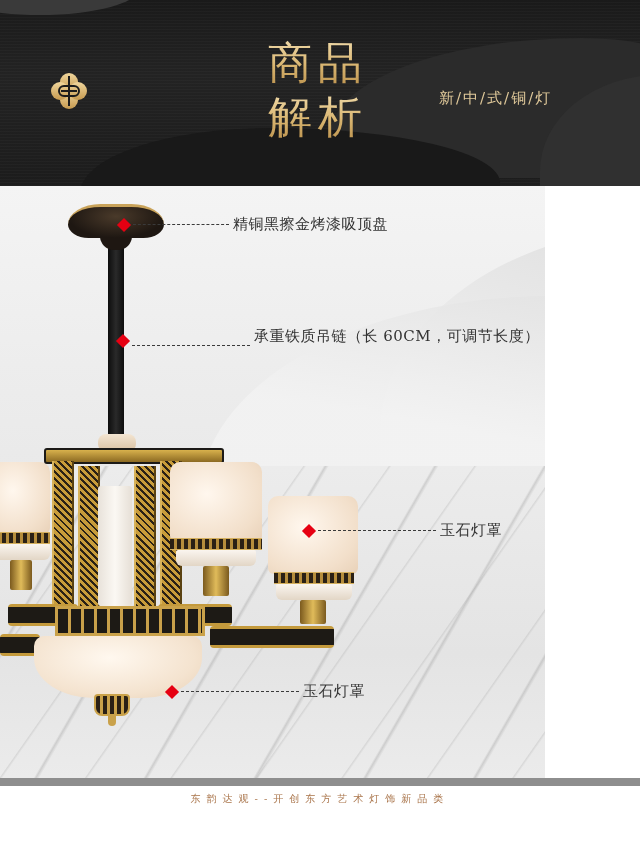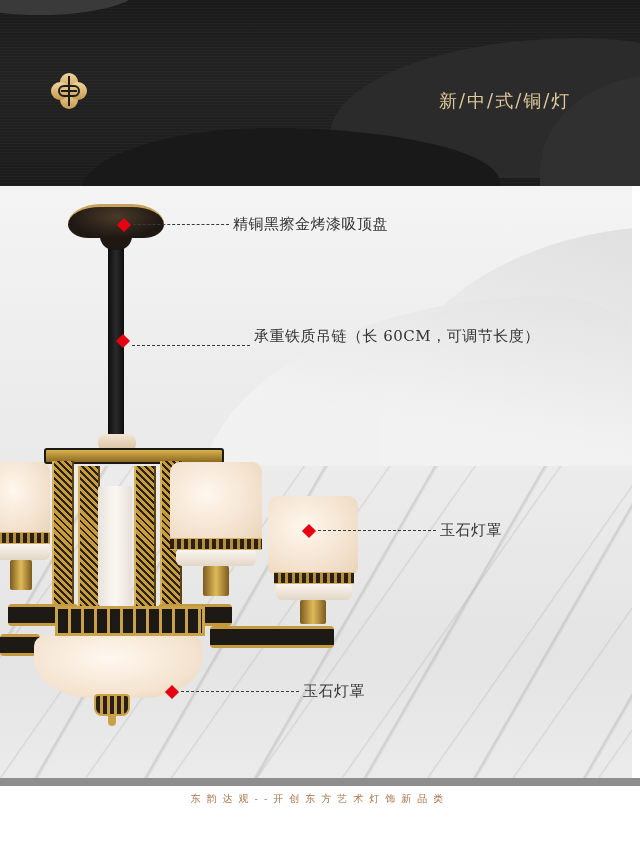--- a/index.html
+++ b/index.html
@@ -26,25 +26,25 @@
   .logo-mark { width: 38px; height: 38px; position: relative; }
   .logo-text { margin-left: 6px; }
   .logo-cn { color: #e2c48b; font-size: 22px; letter-spacing: 1px; line-height: 24px; font-family: "DejaVu Serif", serif; }
   .logo-en { color: #d9bb80; font-size: 8px; letter-spacing: 1px; font-family: "DejaVu Sans", sans-serif; font-weight: bold; margin-top: 2px; margin-left: 6px; }
 
   .title { position: absolute; left: 268px; top: 36px; width: 110px; z-index: 2; }
   .title-line { font-size: 44px; line-height: 54px; letter-spacing: 6px; white-space: nowrap;
     background: linear-gradient(180deg, #f2deb0 0%, #d9b570 55%, #b88e4a 100%);
     -webkit-background-clip: text; background-clip: text; color: transparent; }
 
-  .tagline { position: absolute; left: 439px; top: 89px; color: #e0c99a; font-size: 18px; z-index: 2; letter-spacing: 2px; white-space: nowrap; }
+  .tagline { position: absolute; left: 439px; top: 89px; color: #e0c99a; font-size: 15px; z-index: 2; letter-spacing: 2px; white-space: nowrap; }
 
   
   .main {
-    position: absolute; left: 0; top: 186px; width: 632px; height: 592px;
+    position: absolute; left: 0; top: 186px; width: 545px; height: 592px;
     background: linear-gradient(180deg, #f4f4f4 0%, #ededed 30%, #e8e8e8 55%, #f0f0f0 100%);
     overflow: hidden;
   }
   .mtn { position: absolute; }
   .mtn.m1 { left: 380px; top: 40px; width: 420px; height: 260px; background: linear-gradient(200deg, #dcdcdc, #efefef 70%); border-radius: 70% 0 0 0 / 80% 0 0 0; }
   .mtn.m2 { left: 200px; top: 110px; width: 440px; height: 200px; background: linear-gradient(190deg, #e2e2e2, #f3f3f3 60%); border-radius: 80% 20% 0 0 / 100% 30% 0 0; opacity: .8; }
   .marble { position: absolute; left: 0; top: 280px; width: 640px; height: 312px;
     background:
       repeating-linear-gradient(125deg, transparent 0px, transparent 38px, rgba(160,160,160,0.25) 39px, transparent 41px, transparent 70px),
       repeating-linear-gradient(120deg, transparent 0px, transparent 90px, rgba(140,140,140,0.3) 92px, transparent 95px),
@@ -111,20 +111,24 @@
         <circle cx="19" cy="28" r="9" fill="url(#g1)"></circle>
         <circle cx="10" cy="19" r="9" fill="url(#g1)"></circle>
         <circle cx="28" cy="19" r="9" fill="url(#g1)"></circle>
         <rect x="9" y="14" width="20" height="10" rx="5" fill="none" stroke="#1c1c1c" stroke-width="2"></rect>
         <line x1="19" y1="4" x2="19" y2="34" stroke="#1c1c1c" stroke-width="2"></line>
         <line x1="11" y1="19" x2="27" y2="19" stroke="#1c1c1c" stroke-width="2"></line>
       </svg>
     </div>
   </div>
 
+  <div class="title">
+    <div class="title-line">商品</div>
+    <div class="title-line">解析</div>
+  </div>
 
   <div class="tagline">新/中/式/铜/灯</div>
 </div>
 
 <div class="main">
   <div class="mtn m1"></div>
   <div class="mtn m2"></div>
   <div class="marble"></div>
 
   <div class="chand">

